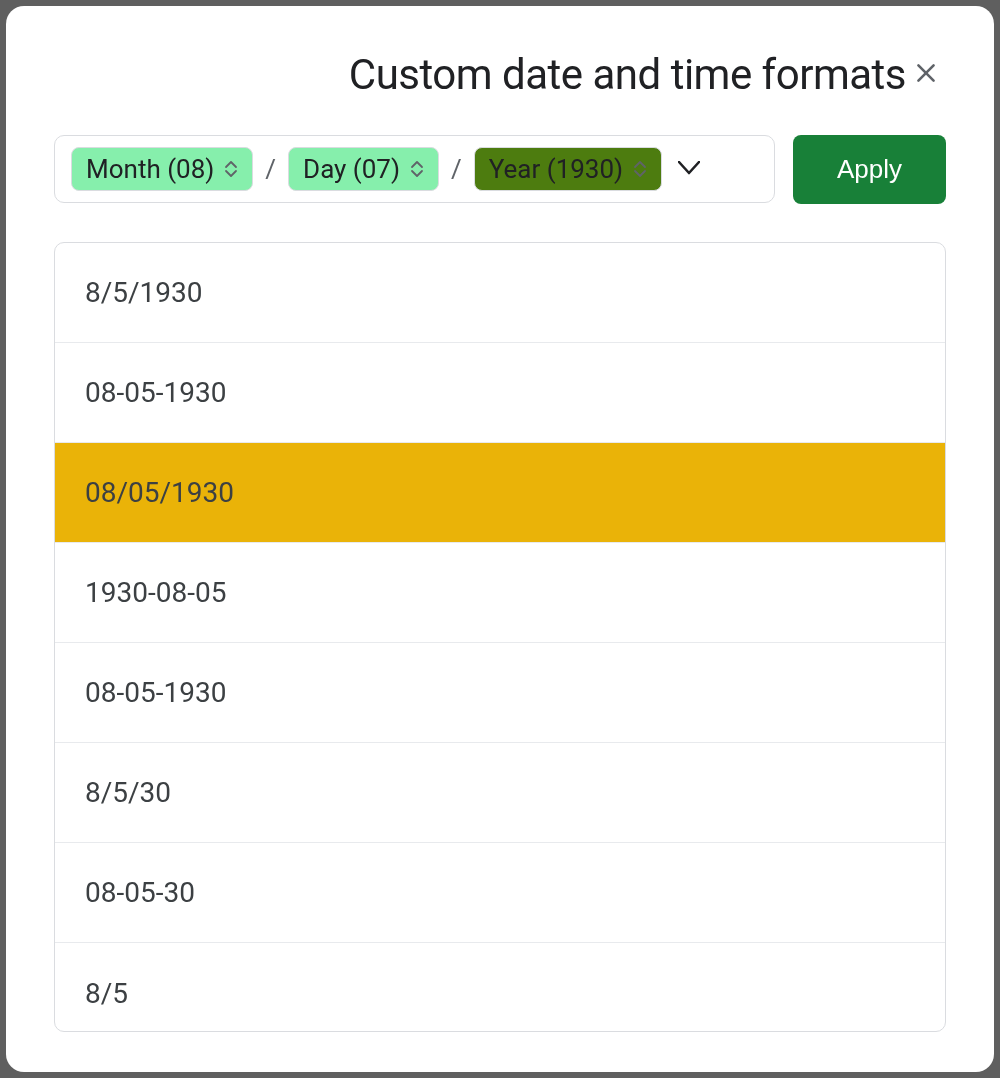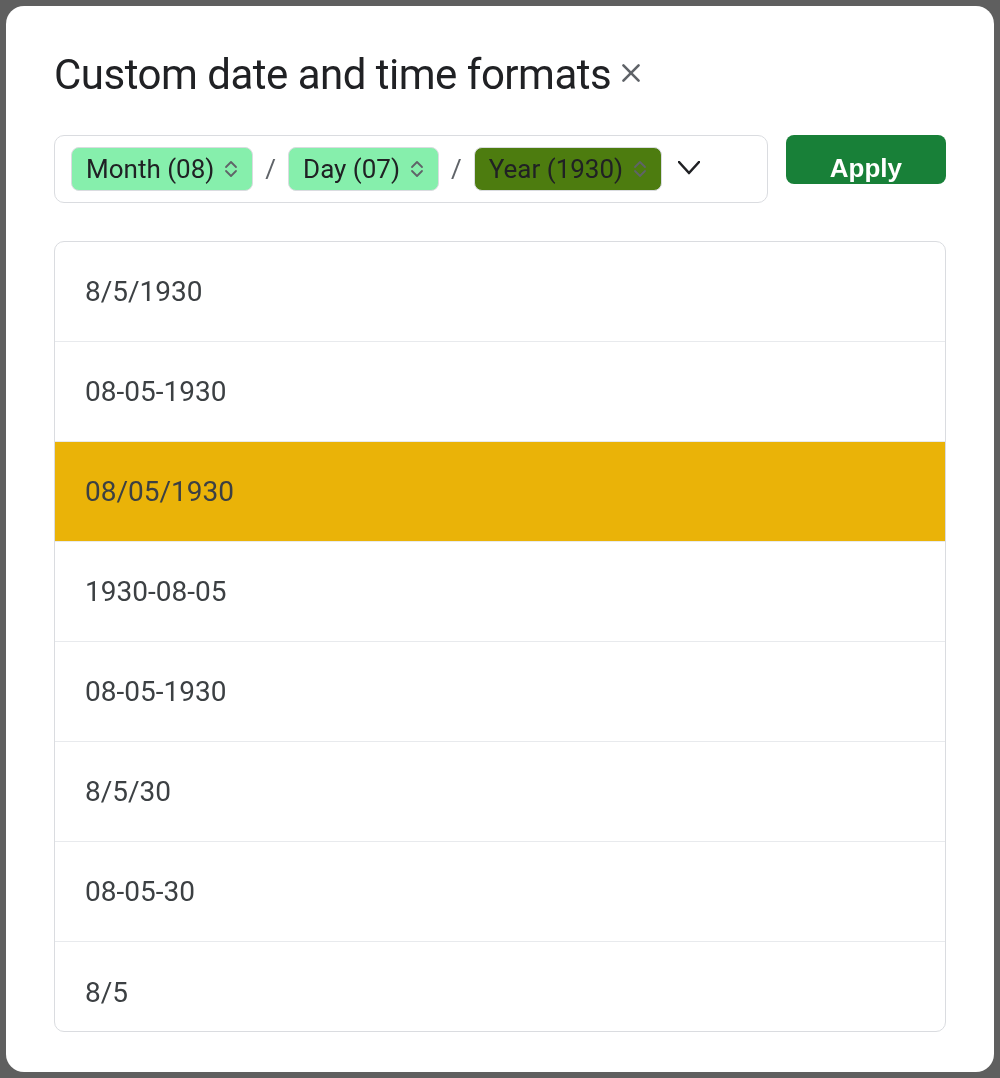--- a/index.html
+++ b/index.html
@@ -17,21 +17,21 @@
     background: #fff;
     border-radius: 18px;
     padding: 44px 48px 40px 48px;
     position: relative;
     display: flex;
     flex-direction: column;
   }
   .modal-header {
     display: flex;
     align-items: center;
-    justify-content: flex-start;
+    justify-content: flex-end;
     margin-bottom: 36px;
   }
   .modal-title {
     font-size: 42px;
     font-weight: 400;
     color: #202124;
     letter-spacing: -0.5px;
   }
   .close-btn {
     width: 40px;
@@ -99,23 +99,23 @@
     display: flex;
     align-items: center;
   }
   .dropdown-toggle svg { width: 22px; height: 14px; }
   .apply-btn {
     background: #188038;
     color: #fff;
     border: none;
     border-radius: 8px;
     font-size: 26px;
-    font-weight: 700;
+    font-weight: 400;
     padding: 18px 44px;
-    height: 49px;
+    height: 69px;
     cursor: pointer;
   }
   .format-list {
     flex: 1;
     border: 1.5px solid #dadce0;
     border-radius: 10px;
     overflow: hidden;
     display: flex;
   }
   .format-list-inner {

